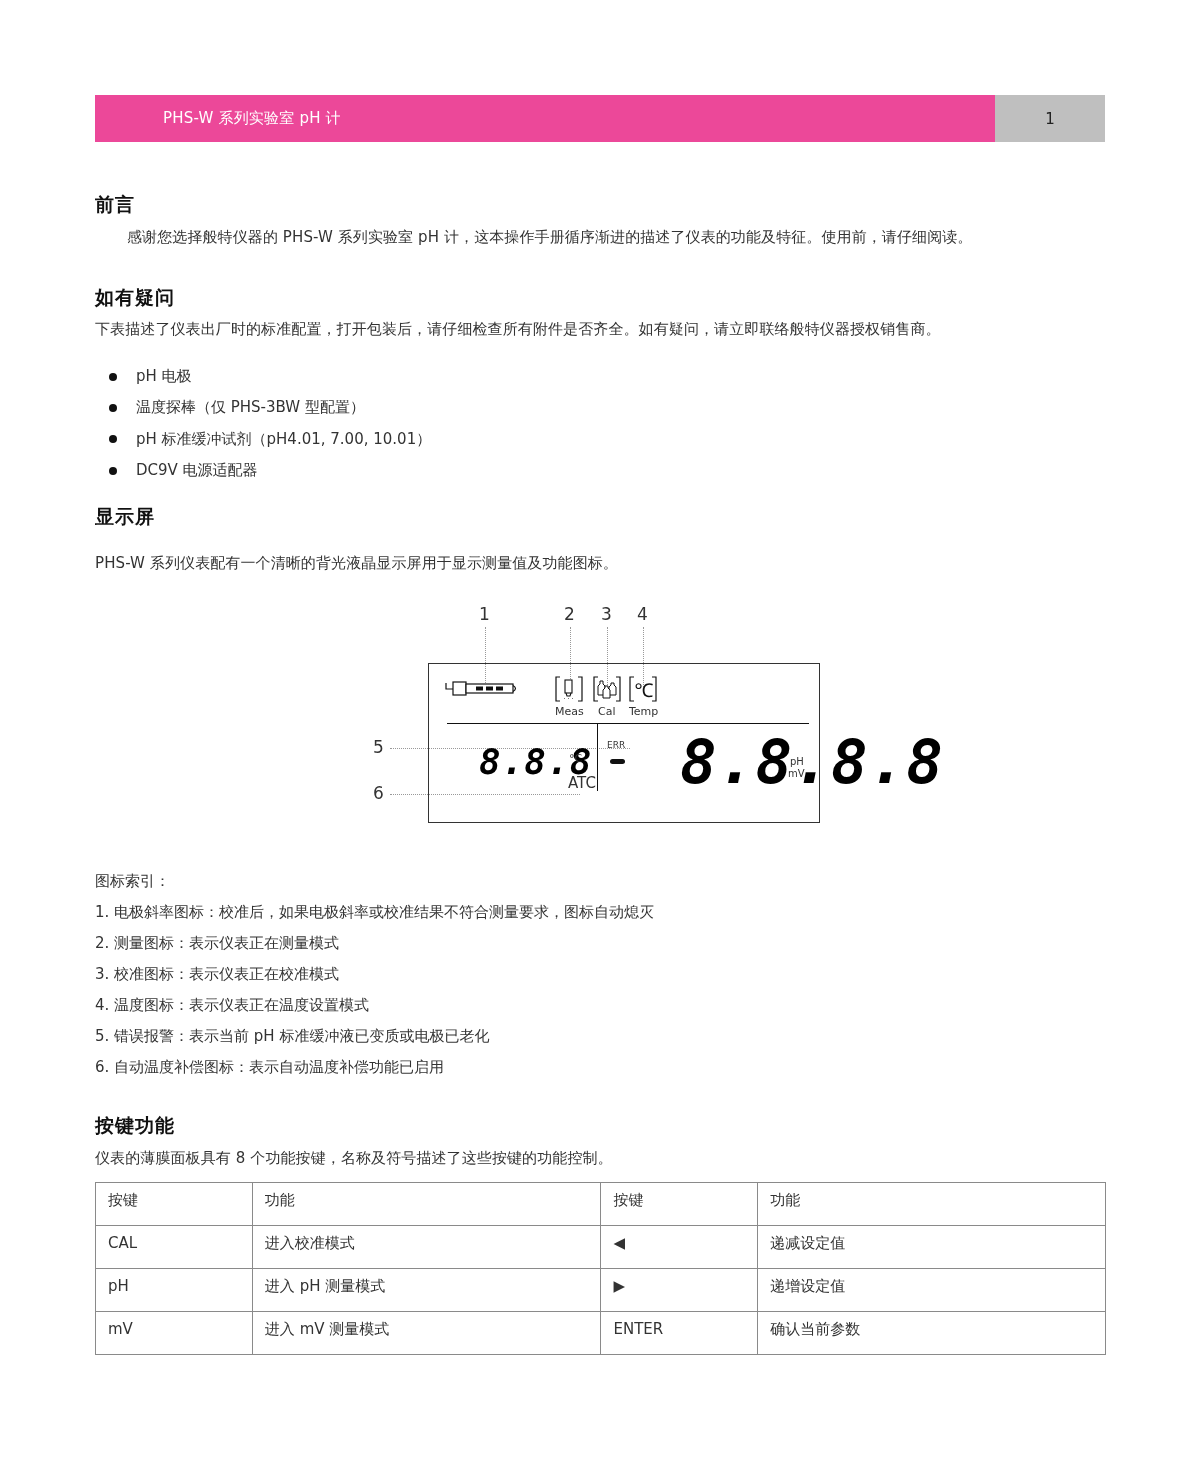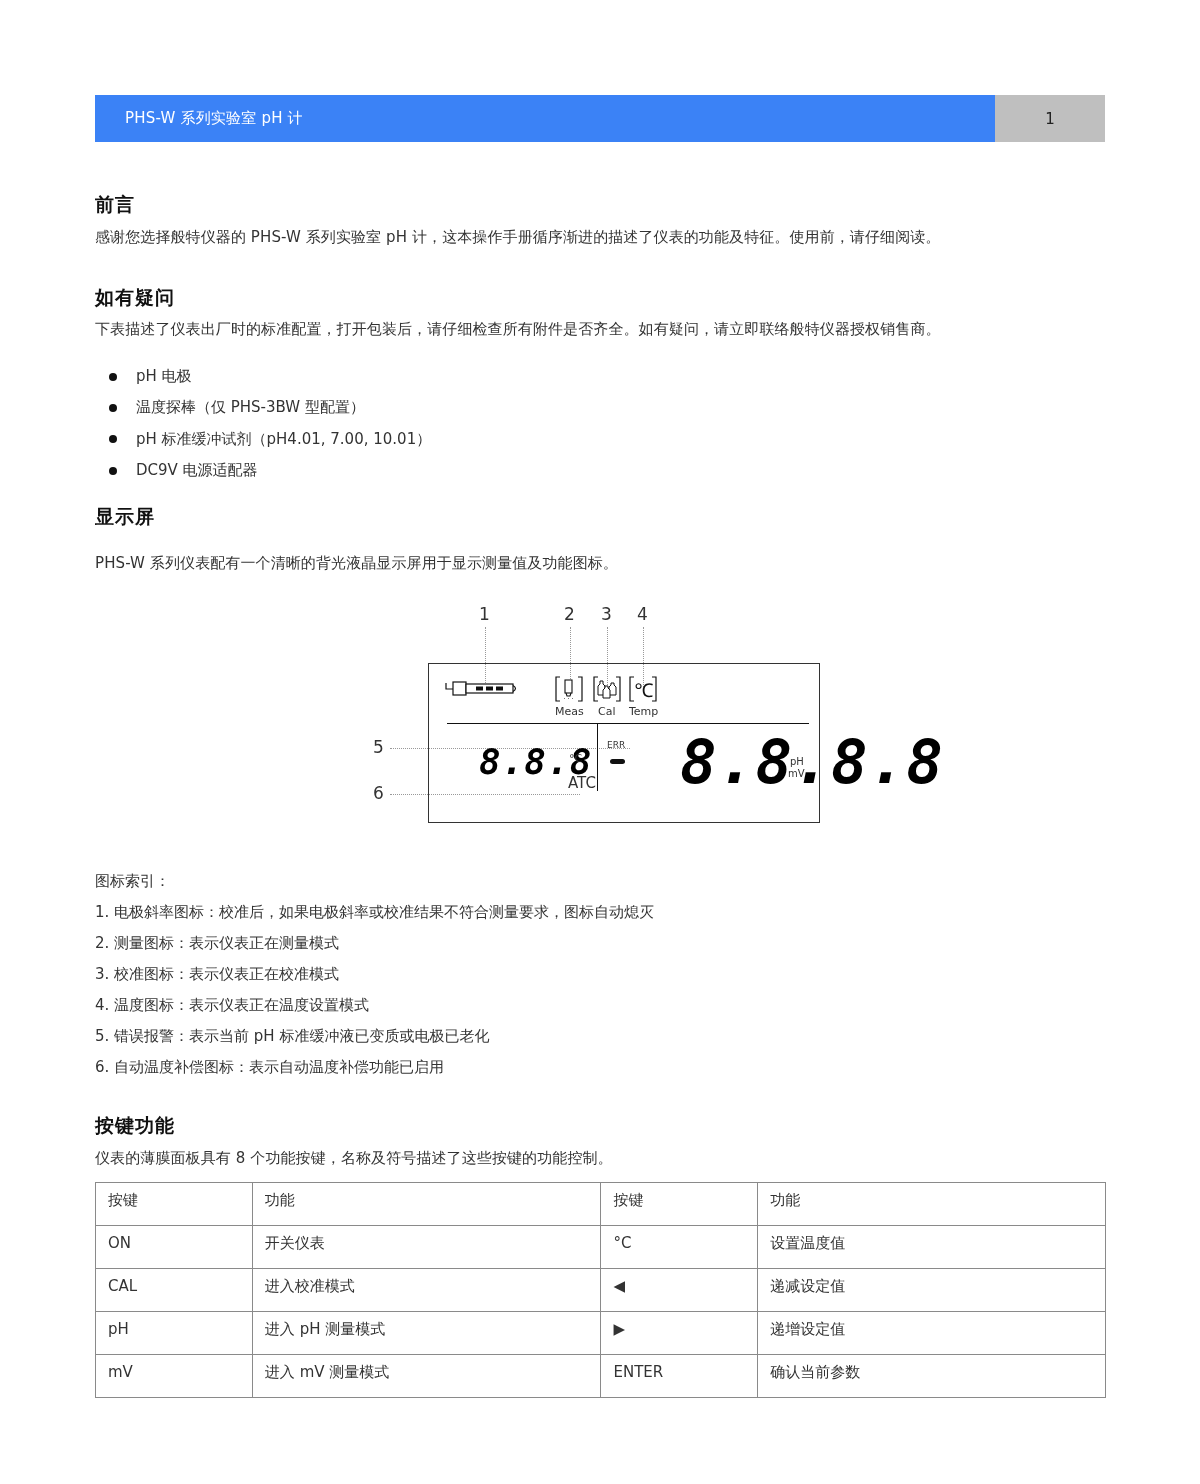--- a/index.html
+++ b/index.html
@@ -3,21 +3,21 @@
 <meta charset="utf-8">
 <style>
   html, body { margin: 0; padding: 0; background: #ffffff; }
   body {
     width: 1200px; height: 1484px; position: relative; overflow: hidden;
     font-family: "DejaVu Sans", "Liberation Sans", sans-serif;
     color: #222;
   }
   .header-bar {
     position: absolute; left: 95px; top: 95px; width: 900px; height: 47px;
-    background: #3b82f6; color: #fff; display: flex; align-items: center;
+    background: #ec4899; color: #fff; display: flex; align-items: center; padding-left: 38px;
   }
   .header-title { margin-left: 30px; font-size: 15px; letter-spacing: 0.2px; }
   .header-page {
     position: absolute; left: 995px; top: 95px; width: 110px; height: 47px;
     background: #bfbfbf; color: #222; display: flex; align-items: center; justify-content: center;
     font-size: 15px;
   }
   .section-title {
     position: absolute; left: 95px; font-size: 19px; color: #111; font-weight: bold;
     letter-spacing: 1px;
@@ -56,21 +56,21 @@
 <body>
 
 <div class="header-bar">
   <span class="header-title">PHS-W 系列实验室 pH 计</span>
 </div>
 <div class="header-page">
   <span>1</span>
 </div>
 
 <div class="section-title" style="top:192px;">前言</div>
-<div class="para" style="top:228px;">感谢您选择般特仪器的 PHS-W 系列实验室 pH 计，这本操作手册循序渐进的描述了仪表的功能及特征。使用前，请仔细阅读。</div>
+<div class="para" style="top:228px;margin-left:32px;">感谢您选择般特仪器的 PHS-W 系列实验室 pH 计，这本操作手册循序渐进的描述了仪表的功能及特征。使用前，请仔细阅读。</div>
 
 <div class="section-title" style="top:285px;">如有疑问</div>
 <div class="para" style="top:320px;">下表描述了仪表出厂时的标准配置，打开包装后，请仔细检查所有附件是否齐全。如有疑问，请立即联络般特仪器授权销售商。</div>
 <ul class="bullets">
   <li>
       <span class="bullet-dot"></span>
       <span>pH 电极</span>
     </li>
   <li>
       <span class="bullet-dot"></span>
@@ -178,26 +178,20 @@
       <col style="width:348px">
   </colgroup>
   <tbody>
       <tr>
     <th>按键</th>
     <th>功能</th>
     <th>按键</th>
     <th>功能</th>
   </tr>
   <tr>
-    <td>ON</td>
-    <td>开关仪表</td>
-    <td>°C</td>
-    <td>设置温度值</td>
-  </tr>
-  <tr>
     <td>CAL</td>
     <td>进入校准模式</td>
     <td>◀</td>
     <td>递减设定值</td>
   </tr>
   <tr>
     <td>pH</td>
     <td>进入 pH 测量模式</td>
     <td>▶</td>
     <td>递增设定值</td>

